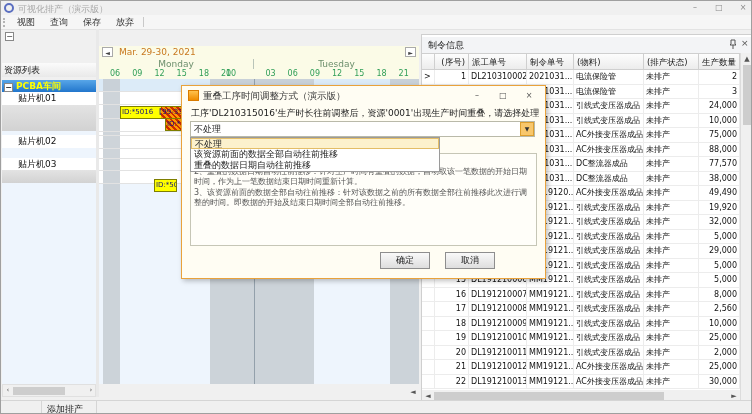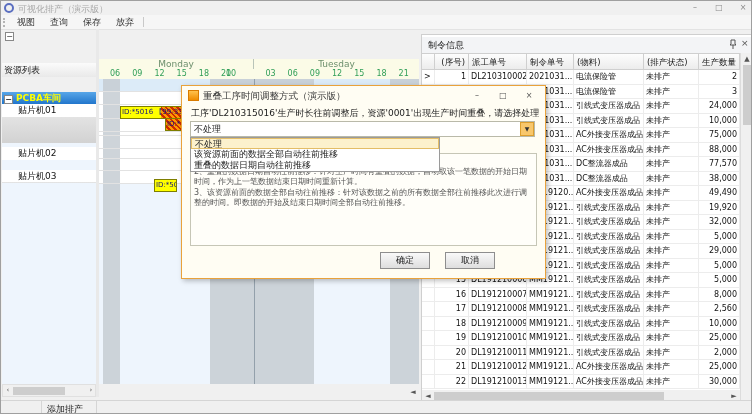--- a/index.html
+++ b/index.html
@@ -10,21 +10,21 @@
   .titlebar{left:0;top:0;width:739px;height:14px;background:#f0f0f0;}
   .apptitle{left:17px;top:2px;color:#a8a8a8;font-size:9px;}
   .winctl{top:2px;width:16px;height:10px;color:#8a8a8a;font-size:8px;text-align:center;line-height:10px;}
   
   .menubar{left:0;top:14px;width:752px;height:14px;background:#f6f6f6;border-bottom:1px solid #e3e3e3;}
   .menuitem{top:2px;height:11px;line-height:11px;color:#333;padding:0 2px;}
   .menusep{top:2px;width:1px;height:10px;background:#c9c9c9;}
   .griddots{left:2px;top:3px;width:2px;height:9px;border-left:2px dotted #b5b5b5;}
   
   .caption{left:1px;top:62px;width:94px;height:14px;background:linear-gradient(#fbfbfb,#e9e9e9);line-height:14px;padding-left:2px;color:#222;box-sizing:border-box;}
-  .treerow{left:1px;width:102px;box-sizing:border-box;margin-top:12px;}
+  .treerow{left:1px;width:102px;box-sizing:border-box;}
   .row-group{background:linear-gradient(#58a6e8,#2276cc);color:#ffff00;font-weight:bold;}
   .row-machine{background:#ffffff;color:#111;}
   .row-spacer{background:linear-gradient(#e3e3e3,#d2d2d2);}
   .row-light{background:#eef5fd;}
   .expander{display:inline-block;width:9px;height:9px;background:#fff;border:1px solid #888;color:#333;font-size:8px;line-height:7px;text-align:center;vertical-align:-1px;margin:0 3px 0 2px;box-sizing:border-box;}
   .sb-hscroll{left:1px;top:383px;width:94px;height:13px;background:#f0f0f0;border:1px solid #e0e0e0;box-sizing:border-box;}
   .thumb{background:#cdcdcd;}
   .arrowtxt{color:#555;font-size:7px;line-height:11px;text-align:center;}
   
   .vsplit{left:95px;top:28px;width:3px;height:368px;background:#e9e9e9;}
@@ -94,20 +94,25 @@
       <div class="abs treerow row-spacer" style="top: 169px; height: 13px; line-height: 13px;"></div>
     </div>
   <div class="abs" style="left:1px;top:182px;width:94px;height:201px;background:#eef5fd;"></div>
   <div class="abs sb-hscroll">
     <span class="abs arrowtxt" style="left:1px;top:0;width:8px;">‹</span>
     <span class="abs thumb" style="left:10px;top:2px;width:52px;height:8px;"></span>
     <span class="abs arrowtxt" style="left:84px;top:0;width:8px;">›</span>
   </div>
   <div class="abs vsplit"></div>
 
+  <div class="abs g-nav">
+    <span class="abs navbtn" style="left:3px;top:1px;">◄</span>
+    <span class="abs" style="left:20px;top:1px;color:#c8781e;">Mar. 29-30, 2021</span>
+    <span class="abs navbtn" style="left:306px;top:1px;">►</span>
+  </div>
   <div class="abs g-days">
     <span class="abs" style="left:0;top:0;width:154px;text-align:center;border-right:1px solid #b9c4b9;">Monday</span>
     <span class="abs" style="left:155px;top:0;width:165px;text-align:center;">Tuesday</span>
   </div>
   <div class="abs g-hours" id="hour-row">
       <div class="abs" style="left: 11px; top: 0px;">06</div>
       <div class="abs" style="left: 33.2px; top: 0px;">09</div>
       <div class="abs" style="left: 55.4px; top: 0px;">12</div>
       <div class="abs" style="left: 77.6px; top: 0px;">15</div>
       <div class="abs" style="left: 99.8px; top: 0px;">18</div>

